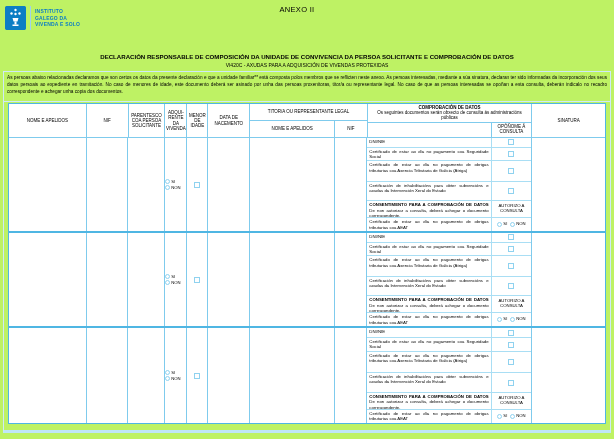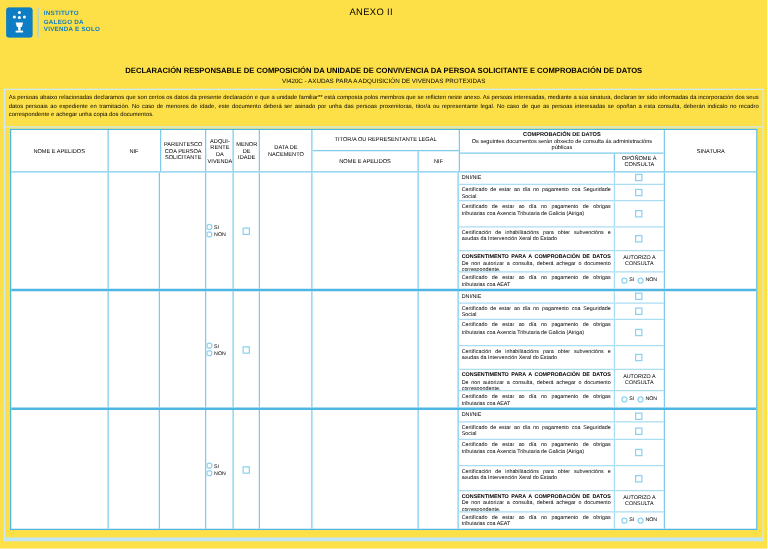--- a/index.html
+++ b/index.html
@@ -5,21 +5,21 @@
   :root{
     --strong:#4fb6e3;
     --line:#7fcbed;
     --lite:#a9def4;
     --frame:#cfeaf8;
     --logo:#0d7ec4;
   }
   *{margin:0;padding:0;box-sizing:border-box;}
   html,body{background:#fff;}
   body{font-family:"Liberation Sans","DejaVu Sans",sans-serif;color:#000;}
-  #page{position:relative;width:614px;height:439px;background:#fde047;overflow:hidden;}
+  #page{position:relative;width:614px;height:439px;background:#bef264;overflow:hidden;}
 
   
   .logo{position:absolute;left:5px;top:6px;display:flex;align-items:center;gap:4px;}
   .emblem{width:21px;height:24px;border-radius:2px;background:var(--logo);display:block;}
   .logo-div{width:1px;height:24px;background:#9fd3ee;}
   .logo-text{font-size:5px;line-height:1.3;font-weight:bold;color:var(--logo);letter-spacing:.2px;}
   .anexo{position:absolute;left:0;top:5px;width:594px;text-align:center;font-size:7.5px;letter-spacing:.3px;}
 
   .form-title{position:absolute;left:0;top:53px;width:614px;text-align:center;font-size:6.1px;font-weight:bold;}
   .form-subtitle{position:absolute;left:0;top:62px;width:614px;text-align:center;font-size:5px;}

